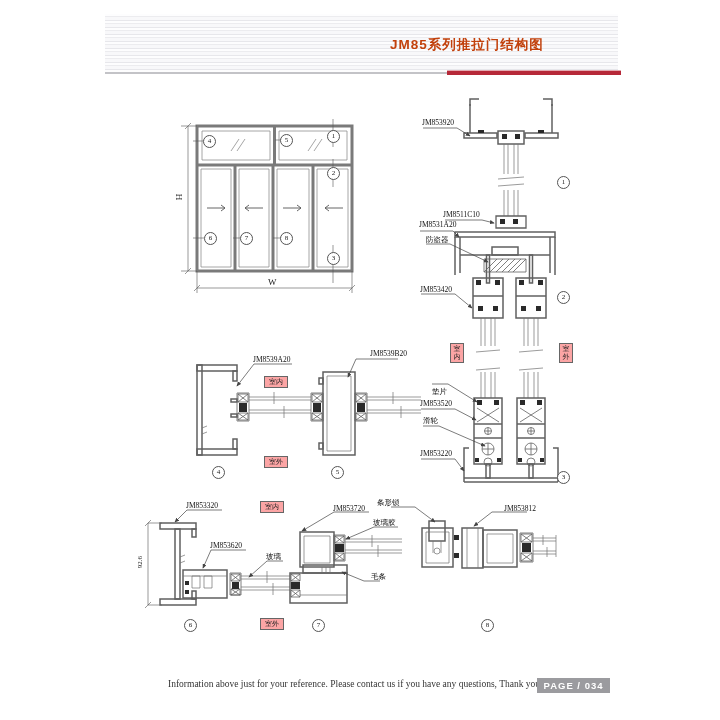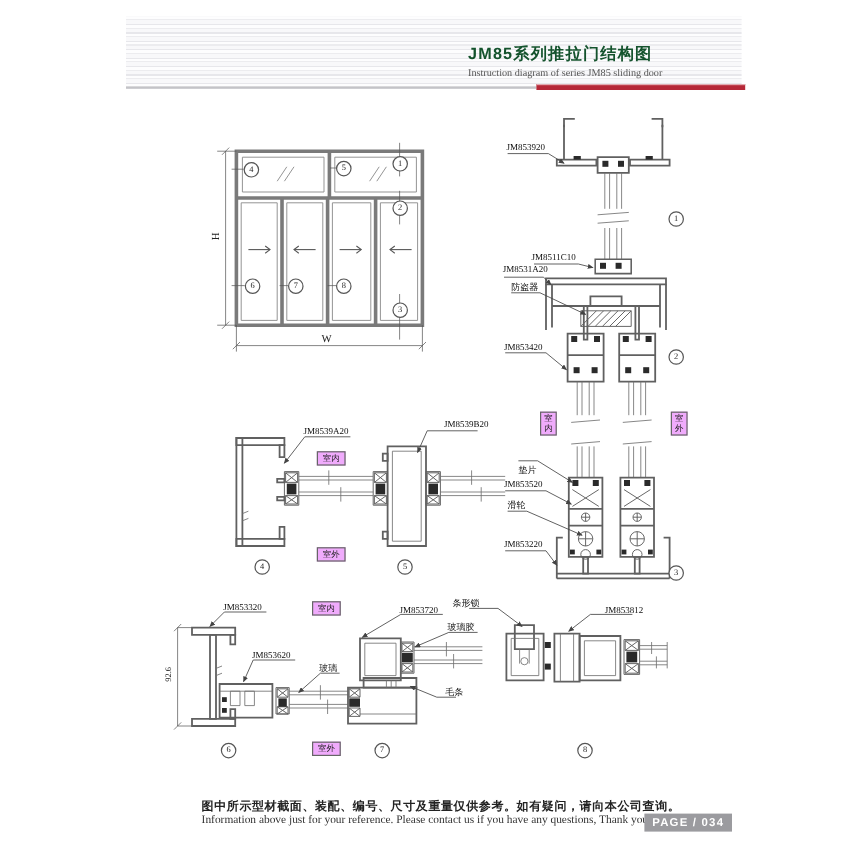--- a/index.html
+++ b/index.html
@@ -2,28 +2,28 @@
 <html><head>
 <meta charset="utf-8">
 <style>
   html,body{margin:0;padding:0;background:#fff;}
   .sheet{position:relative;width:720px;height:720px;background:#fff;overflow:hidden;
          font-family:"Liberation Serif",serif;color:#222;}
   
   .band{position:absolute;left:105px;top:14px;width:513px;height:58px;
         background:repeating-linear-gradient(180deg,#fdfdfe 0 2px,#ececef 2px 3px,#f8f8fa 3px 6px,#e7e7eb 6px 7px);}
   .titleblock{position:absolute;left:390px;top:36px;width:230px;}
-  .title-cn{font-family:"Liberation Sans",sans-serif;font-weight:bold;font-size:13.5px;color:#14532d;letter-spacing:1px;}
+  .title-cn{font-family:"Liberation Sans",sans-serif;font-weight:bold;font-size:13.5px;color:#c2410c;letter-spacing:1px;}
   .title-en{font-size:8.5px;color:#555;margin-top:1px;}
   .rule-gray{position:absolute;left:105px;top:72px;width:342px;height:2px;background:#c3c3c7;}
   .rule-red{position:absolute;left:447px;top:70px;width:174px;height:4px;background:#b62838;border-top:1px solid #e3aab1;}
   
   .lbl{position:absolute;font-size:7.5px;white-space:nowrap;color:#111;line-height:8px;}
   .boxlbl{position:absolute;border:1px solid #666;font-size:7px;line-height:8px;color:#222;
-          padding:1px 2px;text-align:center;background:#f0abfc;}
+          padding:1px 2px;text-align:center;background:#fca5a5;}
   .boxlbl.h{width:18px;}
   .boxlbl.v{width:8px;word-break:break-all;}
   .co{position:absolute;width:11px;height:11px;border:1px solid #555;border-radius:50%;
       font-size:7px;line-height:11px;text-align:center;background:#fff;color:#222;}
   .dimtxt{position:absolute;font-size:9px;color:#222;}
   .rot{transform:rotate(-90deg);transform-origin:center;}
   svg{position:absolute;overflow:visible;}
   svg line,svg path,svg rect,svg circle{vector-effect:non-scaling-stroke;}
   
   .foot-cn{position:absolute;left:168px;top:665px;width:420px;
@@ -35,21 +35,20 @@
               line-height:15px;text-align:center;letter-spacing:1px;}
 </style>
 </head>
 <body>
 
 <div class="sheet">
 
   <div class="band"></div>
   <div class="titleblock">
     <div class="title-cn">JM85系列推拉门结构图</div>
-    <div class="title-en">Instruction diagram of series JM85 sliding door</div>
   </div>
   <div class="rule-gray"></div>
   <div class="rule-red"></div>
 
   <svg style="left:135px;top:95px" width="240" height="210" viewBox="0 0 240 210">
     <g stroke="#7a7a7a" fill="none">
       <rect x="62" y="31" width="155" height="145" stroke-width="3"></rect>
       <line x1="62" y1="70" x2="217" y2="70" stroke-width="3"></line>
       <line x1="139.5" y1="31" x2="139.5" y2="70" stroke-width="3"></line>
       <line x1="100" y1="70" x2="100" y2="176" stroke-width="3"></line>
@@ -528,17 +527,16 @@
 
   <span class="co" style="left:557px;top:176px">1</span>
   <span class="co" style="left:557px;top:291px">2</span>
   <span class="co" style="left:557px;top:471px">3</span>
   <span class="co" style="left:212px;top:466px">4</span>
   <span class="co" style="left:331px;top:466px">5</span>
   <span class="co" style="left:184px;top:619px">6</span>
   <span class="co" style="left:312px;top:619px">7</span>
   <span class="co" style="left:481px;top:619px">8</span>
 
-  <div class="foot-cn">图中所示型材截面、装配、编号、尺寸及重量仅供参考。如有疑问，请向本公司查询。</div>
   <div class="foot-en">Information above just for your reference. Please contact us if you have any questions, Thank you!</div>
   <div class="page-badge">PAGE / 034</div>
 
 </div>
 
 </body></html>

